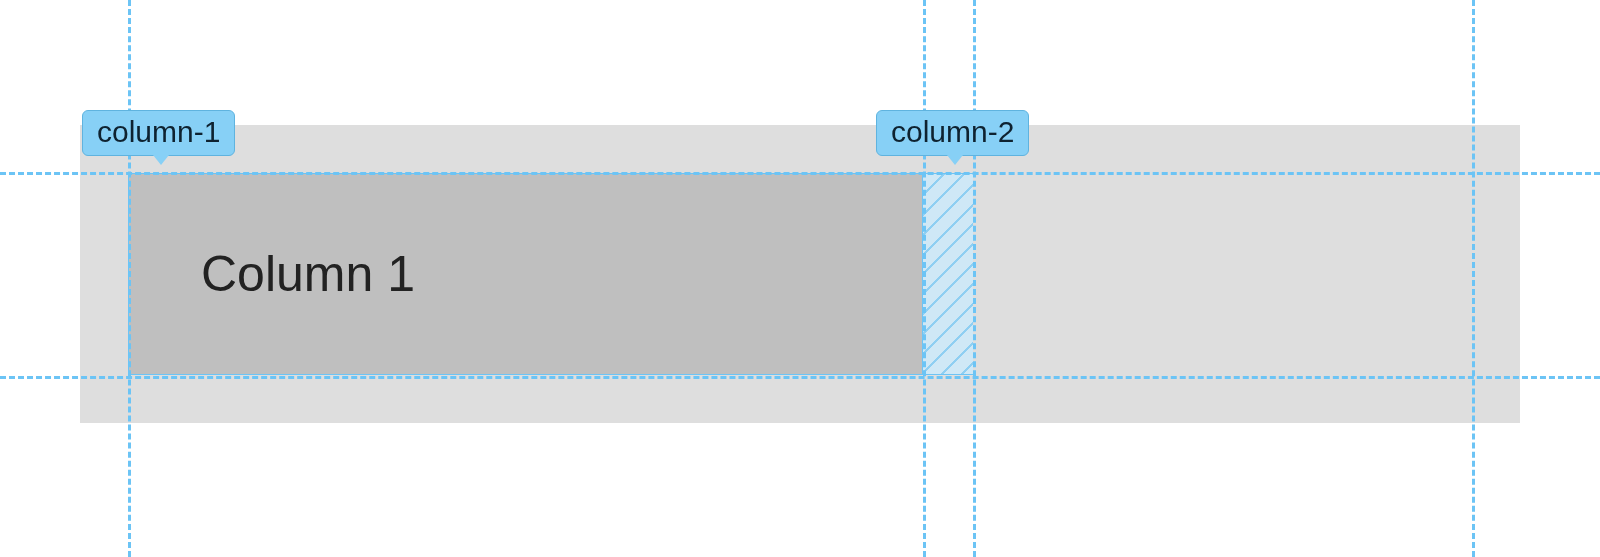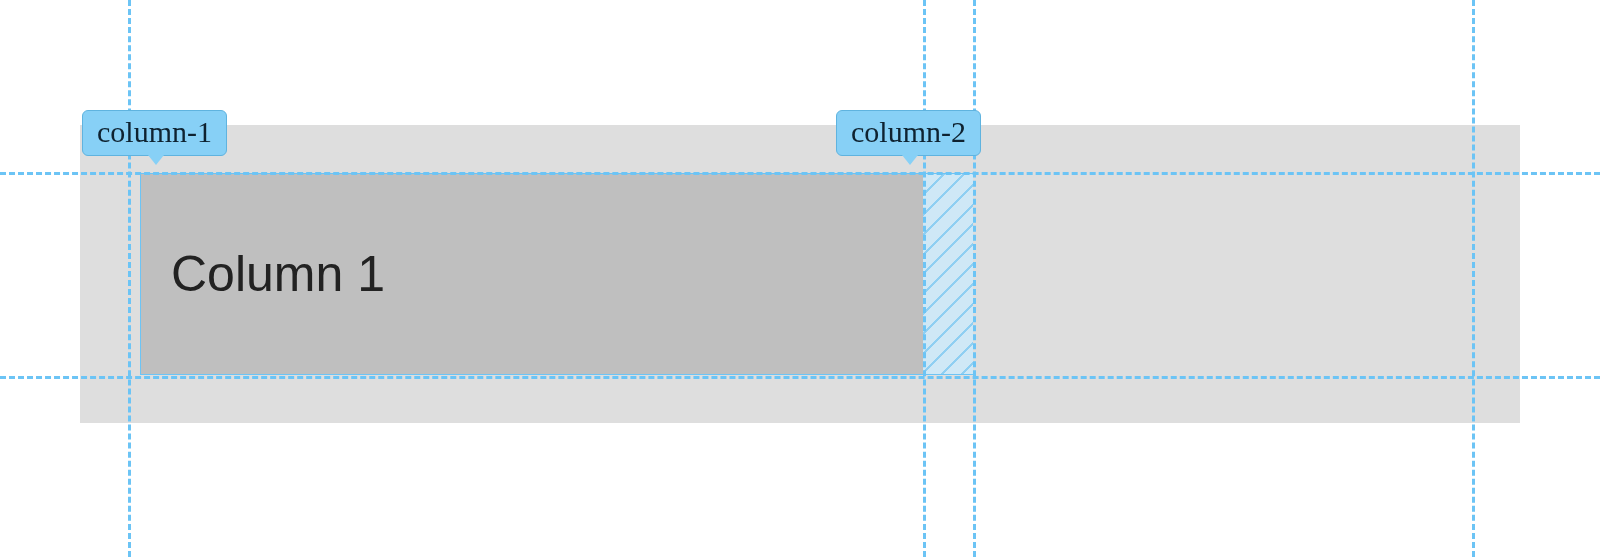--- a/index.html
+++ b/index.html
@@ -59,23 +59,23 @@
       top: 0;
       bottom: 0;
       background: #bfbfbf;
       border: 1px solid #6cc4f5;
       display: flex;
       align-items: center;
       color: #222;
       font-size: 50px;
     }
     .col-1 {
-      left: 12px;
+      left: 0;
       width: 795px;
-      padding-left: 30px;
+      padding-left: 72px;
     }
     .col-2 {
       right: 0;
       left: 845px;
       padding-left: 95px;
     }
 
     
     .gap {
       position: absolute;
@@ -96,39 +96,39 @@
     }
 
     
     .tooltip {
       position: absolute;
       z-index: 30;
       background: #87d0f6;
       border: 1px solid #5fb3df;
       border-radius: 6px;
       padding: 4px 14px 6px 14px;
-      font-family: Liberation Serif, serif;
+      font-family: Liberation Sans, sans-serif;
       font-size: 30px;
       color: #0e2230;
       white-space: nowrap;
     }
     .tooltip::after {
       content: "";
       position: absolute;
       left: 50%;
       margin-left: -6px;
       bottom: -10px;
       width: 0;
       height: 0;
       border-left: 8px solid transparent;
       border-right: 8px solid transparent;
       border-top: 10px solid #87d0f6;
     }
     .tooltip.t1 { top: 110px; left: 82px; }
-    .tooltip.t2 { top: 110px; left: 836px; }
+    .tooltip.t2 { top: 110px; left: 876px; }
   </style>
 </head>
 <body>
 
 <div class="guide h" style="top:172px"></div>
 <div class="guide h" style="top:376px"></div>
 
 <div class="guide v" style="left:128px"></div>
 <div class="guide v" style="left:923px"></div>
 <div class="guide v" style="left:973px"></div>

